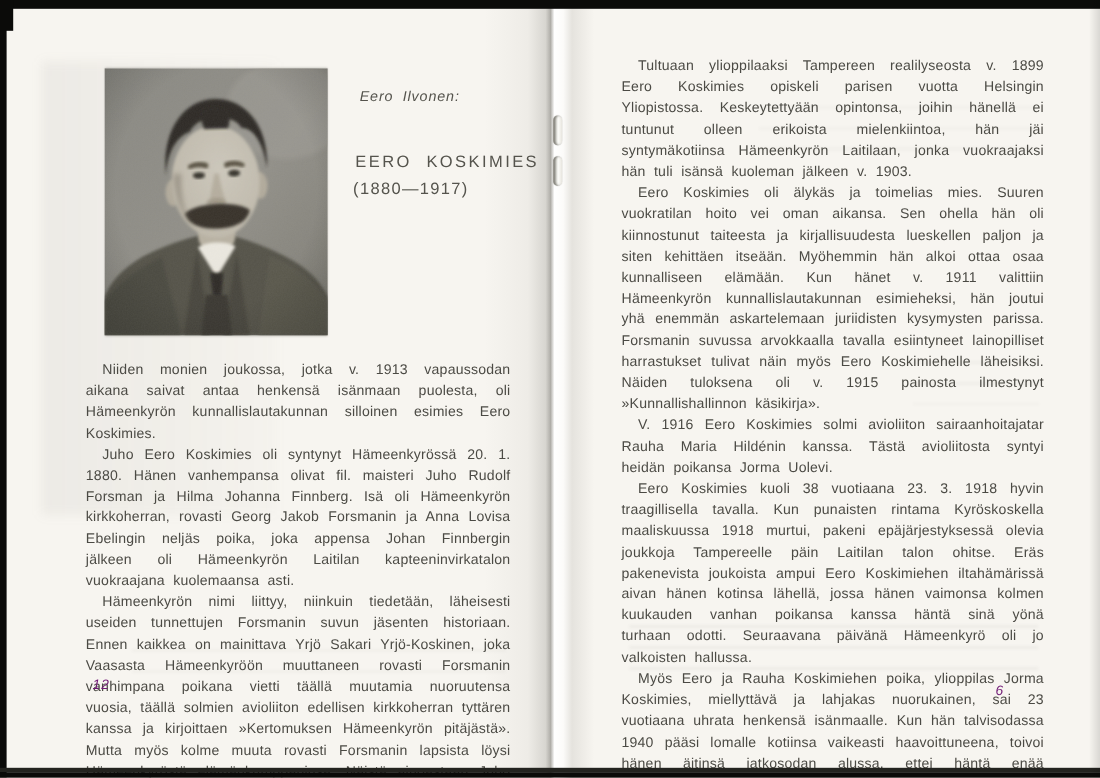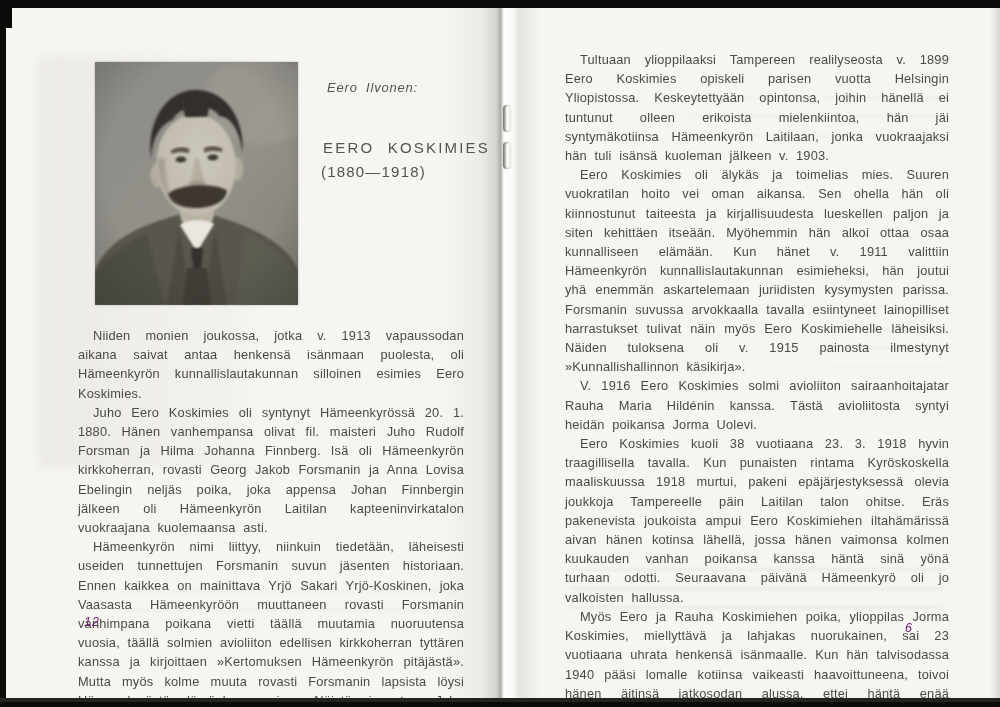--- a/index.html
+++ b/index.html
@@ -161,21 +161,21 @@
           <path d="M63,95 C63,120 72,140 84,148 C72,138 68,115 70,95 Z" fill="#6f685b" opacity="0.45" filter="url(#softer)"></path>
         </g>
 
         <rect x="0" y="0" width="203" height="243" fill="url(#vign)"></rect>
         <rect x="0" y="0" width="203" height="243" filter="url(#grain)" opacity="0.16"></rect>
       </svg>
     </div>
 
     <div class="author-line">Eero Ilvonen:</div>
     <div class="main-title">EERO KOSKIMIES</div>
-    <div class="sub-title">(1880—1918)</div>
+    <div class="sub-title">(1880—1917)</div>
 
     <div class="body-text left-body">
       <p class="indent">Niiden monien joukossa, jotka v. 1913 vapaussodan aikana saivat antaa henkensä isänmaan puolesta, oli Hämeenkyrön kunnallislautakunnan silloinen esimies Eero Koskimies.</p>
       <p class="indent">Juho Eero Koskimies oli syntynyt Hämeenkyrössä 20. 1. 1880. Hänen vanhempansa olivat fil. maisteri Juho Rudolf Forsman ja Hilma Johanna Finnberg. Isä oli Hämeenkyrön kirkkoherran, rovasti Georg Jakob Forsmanin ja Anna Lovisa Ebelingin neljäs poika, joka appensa Johan Finnbergin jälkeen oli Hämeenkyrön Laitilan kapteeninvirkatalon vuokraajana kuolemaansa asti.</p>
       <p class="indent">Hämeenkyrön nimi liittyy, niinkuin tiedetään, läheisesti useiden tunnettujen Forsmanin suvun jäsenten historiaan. Ennen kaikkea on mainittava Yrjö Sakari Yrjö-Koskinen, joka Vaasasta Hämeenkyröön muuttaneen rovasti Forsmanin vanhimpana poikana vietti täällä muutamia nuoruutensa vuosia, täällä solmien avioliiton edellisen kirkkoherran tyttären kanssa ja kirjoittaen »Kertomuksen Hämeenkyrön pitäjästä». Mutta myös kolme muuta rovasti Forsmanin lapsista löysi Hämeenkyröstä elämänkumppaninsa. Näistä ainoastaan Juho Rudolf Forsman jäi tänne koko elämänsä ajaksi. Tähän Hämeenkyrön haaraan kuului myös</p>
     </div>
 
     <div class="pagenum pn-left">12</div>
   </div>
 

